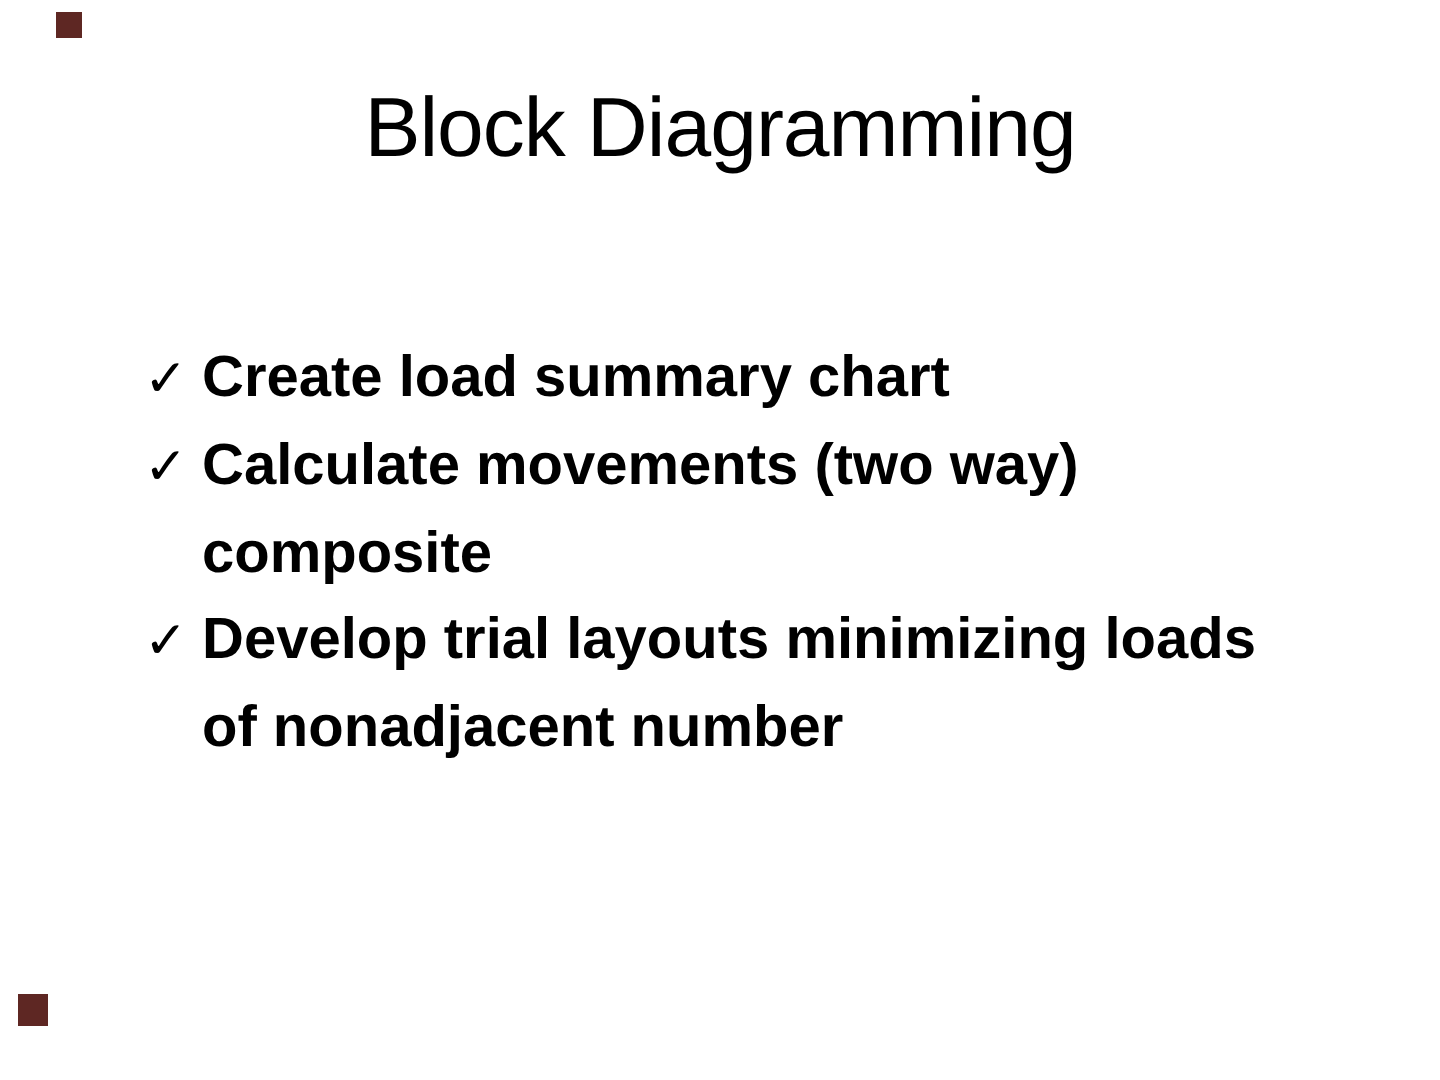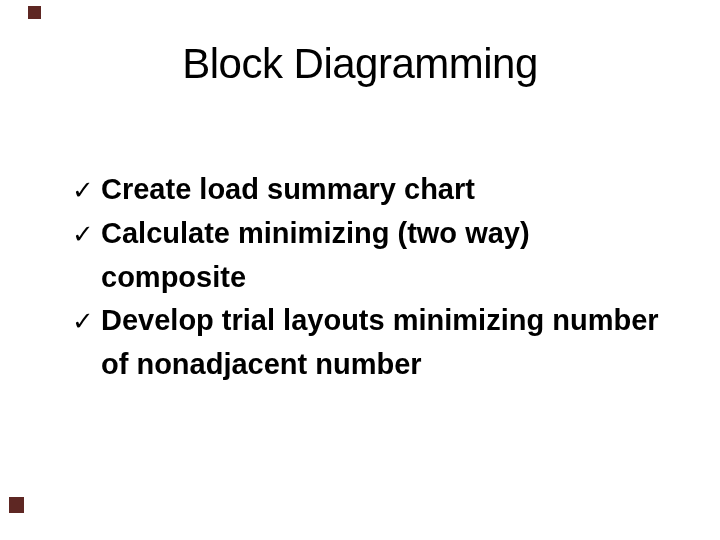--- a/index.html
+++ b/index.html
@@ -83,24 +83,24 @@
 
   <h1 class="slide-title">Block Diagramming</h1>
 
   <ul class="bullet-list">
 
     <li>
       <span class="check">✓</span><span>Create load summary chart</span>
     </li>
 
     <li>
-      <span class="check">✓</span><span>Calculate minimizing (two way)</span>
+      <span class="check">✓</span><span>Calculate movements (two way)</span>
       <div class="cont-line">composite</div>
     </li>
 
     <li>
-      <span class="check">✓</span><span>Develop trial layouts minimizing number</span>
+      <span class="check">✓</span><span>Develop trial layouts minimizing loads</span>
       <div class="cont-line">of nonadjacent number</div>
     </li>
 
   </ul>
 
 </div>
 
 </body></html>

